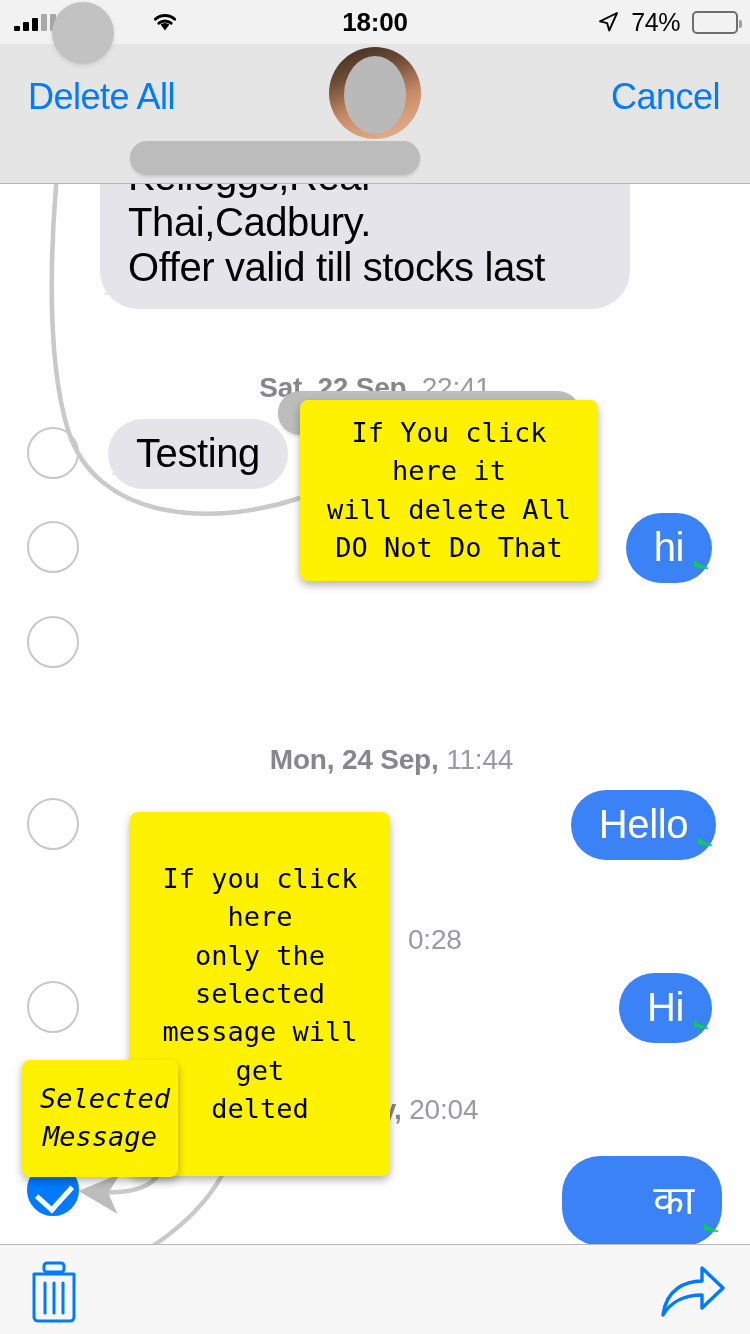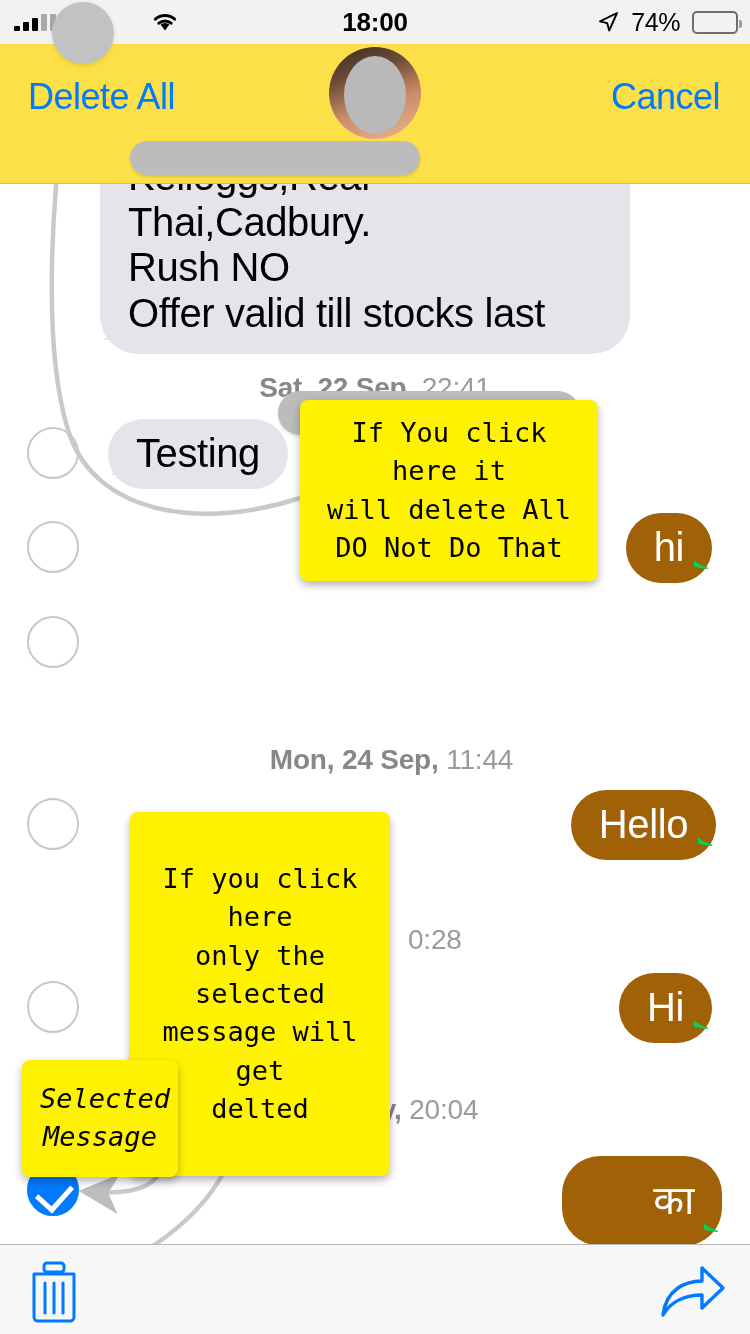--- a/index.html
+++ b/index.html
@@ -92,21 +92,21 @@
     background: #a0a0a0;
     border-radius: 0 2px 2px 0;
   }
   .batt-fill { height: 100%; background: #000; border-radius: 2px; }
 
   
   #nav-bar {
     position: absolute;
     top: 44px; left: 0;
     width: 750px; height: 140px;
-    background: #fde047;
+    background: #e5e5e5;
     border-bottom: 1px solid #b8b8b8;
     z-index: 55;
   }
   #delete-all-btn {
     position: absolute;
     left: 28px; top: 32px;
     font-size: 36px;
     color: #007aff;
     letter-spacing: -0.5px;
     cursor: pointer;
@@ -200,21 +200,21 @@
     font-size: 40px;
     line-height: 1.14;
     letter-spacing: -0.4px;
     max-width: 540px;
   }
   .bubble.incoming {
     background: #e4e4ea;
     color: #000;
   }
   .bubble.outgoing {
-    background: #a16207;
+    background: #3b82f6;
     color: #ffffff;
   }
   .tail {
     position: absolute;
     width: 34px; height: 34px;
     overflow: hidden;
   }
   .tail.left { left: -16px; bottom: 0; }
   .tail.right { right: -16px; bottom: 0; }
   .tail.left::before {
@@ -337,21 +337,20 @@
       </div>
       <div id="contact-name-row">Sr</div>
     </div>
     <div id="contact-name-blob" class="redact"></div>
   </div>
 
   <div id="thread">
 
     <div class="bubble incoming" style="left:100px; top:-48px; width:530px; padding-top:18px; padding-bottom:18px;">
       <div>Kelloggs,Real Thai,Cadbury.</div>
-      <div>Rush NO</div>
       <div>Offer valid till stocks last</div>
       <span class="tail left"></span>
     </div>
     <div class="msg-redact redact" style="left:278px; top:207px; width:302px; height:44px;"></div>
 
     <div class="date-sep" style="top:188px;">
       <b>Sat, 22 Sep,</b>
       <span>22:41</span>
     </div>
 

